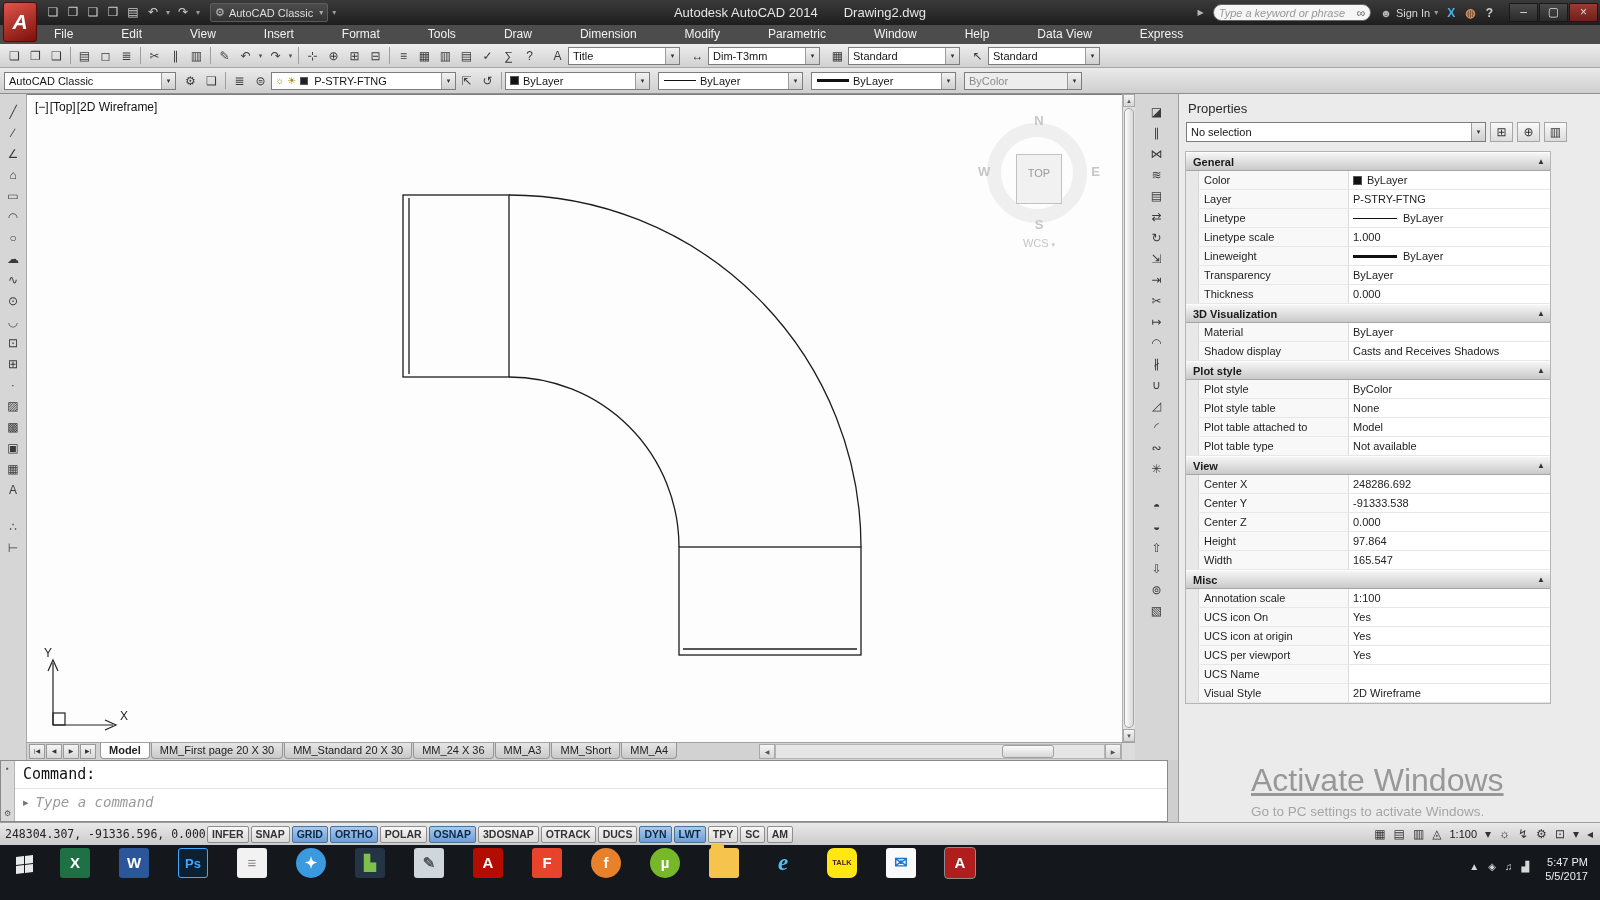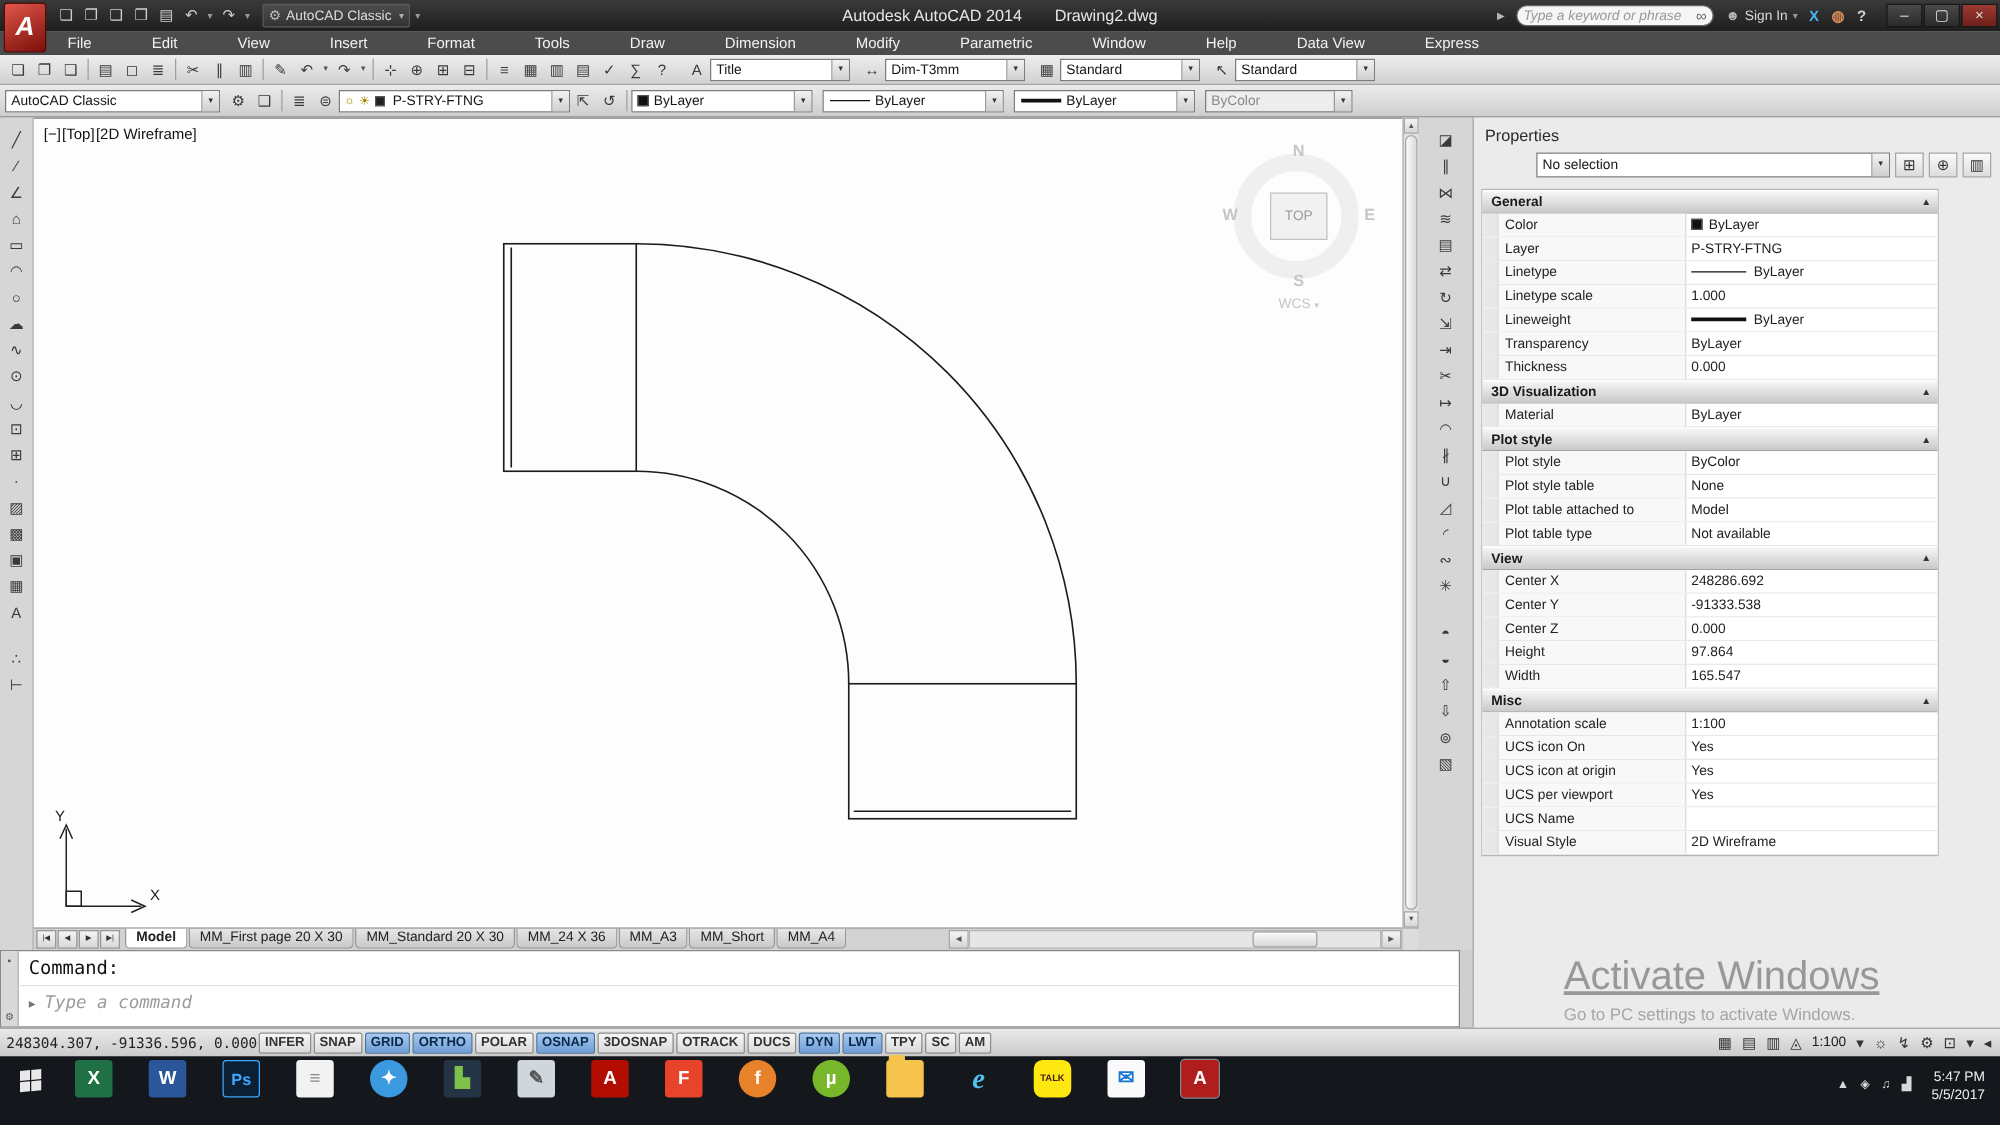--- a/index.html
+++ b/index.html
@@ -88,21 +88,21 @@
   .vplabel { position:absolute; left:8px; top:5px; font-size:12px; color:#111; z-index:5;text-align:right; }
   .vpc { margin-right:1px; }
   .viewcube { position:absolute; left:950px; top:18px; width:124px; height:146px; z-index:4; }
   .vc-ring { position:absolute; left:10px; top:10px; width:100px; height:100px; border:14px solid #e3e3e3;
     border-radius:50%; opacity:.55; }
   .vc-letter { position:absolute; font-size:13px; font-weight:bold; color:#c6c6c6; }
   .vc-n { left:0; right:0; top:0; text-align:center; }
   .vc-s { left:0; right:0; top:104px; text-align:center; }
   .vc-w { left:1px; top:51px; }
   .vc-e { right:1px; top:51px; }
-  .vc-face { position:absolute; left:39px; top:41px; width:46px; height:38px; background:#f1f1f1;
+  .vc-face { position:absolute; left:39px; top:41px; width:46px; height:50px; background:#f1f1f1;
     border:1px solid #c2c2c2; color:#9b9b9b; font-size:11px; text-align:center; line-height:36px; }
   .vc-wcs { position:absolute; left:0; right:0; top:124px; text-align:center; color:#c6c6c6; font-size:11px; }
   .vc-wcs .small { font-size:7px; }
   .ucsicon { position:absolute; left:12px; top:552px; }
   .ux { fill:none; stroke:#222; stroke-width:1.2; }
   .ut { font-size:12px; fill:#222; font-family:"Liberation Sans",sans-serif; }
 
   
   .vscroll { position:absolute; left:1122px; top:94px; width:13px; height:648px; background:#e2e2e2;
     border-left:1px solid #b0b0b0; }
@@ -178,21 +178,21 @@
   .app.active-app { outline:1px solid rgba(255,255,255,.5); background-clip:padding-box; }
   .tspacer { flex:1; }
   .tray { display:flex; gap:9px; align-items:center; color:#d8d8d8; font-size:10px; padding-top:13px; }
   .clock { color:#eee; font-size:11px; text-align:right; line-height:14px; padding:7px 12px 0 16px; }
 
   
   .props { position:absolute; left:1178px; top:94px; width:422px; height:728px; background:#ebebeb;
     border-left:1px solid #9e9e9e; }
   .ptitle { padding:7px 9px 3px; font-size:13px; color:#2a2a2a; }
   .selrow { display:flex; align-items:center; padding:3px 7px; }
-  .selcombo { width:300px; height:20px;margin-left:43px; }
+  .selcombo { width:300px; height:20px; }
   .selcombo .drop { height:18px; line-height:18px; }
   .ptool { width:23px; height:20px; line-height:19px; text-align:center; border:1px solid #a6a6a6;
     background:linear-gradient(#fafafa,#dcdcdc); font-size:12px; color:#333; margin-left:4px; flex:none; }
   .pgrid { margin:6px 0 0 6px; width:366px; border:1px solid #b5b5b5; background:#fff; }
   .prow { display:flex; height:19px; background:#fff; border-bottom:1px solid #e7e7e7; }
   .indent { width:13px; background:#e8e8e8; border-right:1px solid #d6d6d6; flex:none; }
   .plabel { width:150px; padding-left:5px; font-size:11px; line-height:18px; color:#222; background:#f8f8f8;
     border-right:1px solid #dcdcdc; overflow:hidden; white-space:nowrap; flex:none; }
   .pvalue { flex:1; padding-left:4px; font-size:11px; line-height:18px; color:#222; overflow:hidden; white-space:nowrap; }
   .collapse { width:18px; font-size:8px; line-height:18px; color:#333; text-align:center; flex:none; }
@@ -686,20 +686,26 @@
           <span class="plabel">3D Visualization</span>
 
           <span class="collapse">▲</span>
         </div>
         <div class="prow row">
           <span class="indent"></span>
           <span class="plabel">Material</span>
           <span class="pvalue"><span class="pvtext">ByLayer</span></span>
 
         </div>
+        <div class="prow row">
+          <span class="indent"></span>
+          <span class="plabel">Shadow display</span>
+          <span class="pvalue"><span class="pvtext">Casts and Receives Shadows</span></span>
+
+        </div>
         <div class="prow header">
 
           <span class="plabel">Plot style</span>
 
           <span class="collapse">▲</span>
         </div>
         <div class="prow row">
           <span class="indent"></span>
           <span class="plabel">Plot style</span>
           <span class="pvalue"><span class="pvtext">ByColor</span></span>

